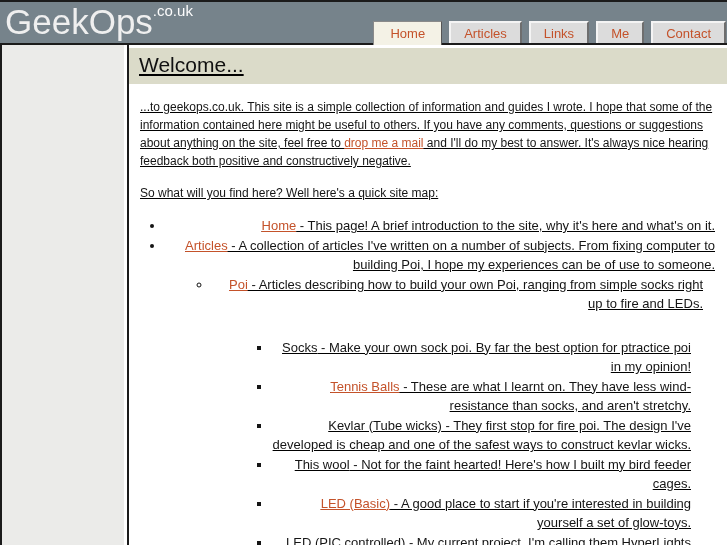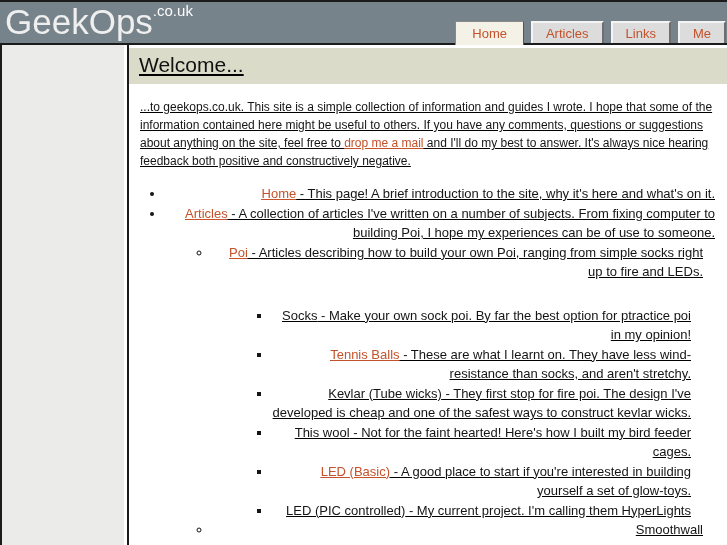--- a/index.html
+++ b/index.html
@@ -43,32 +43,34 @@
 
 <div class="page">
 
   <div class="header">
     <div class="logo"><span class="logo-main">GeekOps</span><span class="logo-tld">.co.uk</span></div>
     <nav class="tabs" id="tabs">
         <a href="#" class="tab active">Home</a>
         <a href="#" class="tab">Articles</a>
         <a href="#" class="tab">Links</a>
         <a href="#" class="tab">Me</a>
+        <a href="#" class="tab">Contact</a>
       </nav>
   </div>
   <div class="header-rule"></div>
 
   <div class="body-row">
     <div class="sidebar"></div>
     <div class="gap"></div>
     <div class="content">
       <h1 class="welcome">Welcome...</h1>
 
       <p><span>...to geekops.co.uk. This site is a simple collection of information and guides I wrote. I hope that some of the information contained here might be useful to others. If you have any comments, questions or suggestions about anything on the site, feel free to </span><a href="#" class="lnk">drop me a mail</a><span> and I'll do my best to answer. It's always nice hearing feedback both positive and constructively negative.</span></p>
 
+      <p>So what will you find here? Well here's a quick site map:</p>
 
       <div id="sitemap">
           <ul class="lvl1">
             <li><a href="#" class="lnk">Home</a><span> - This page! A brief introduction to the site, why it's here and what's on it.</span></li>
             <li><a href="#" class="lnk">Articles</a><span> - A collection of articles I've written on a number of subjects. From fixing computer to building Poi, I hope my experiences can be of use to someone.</span><ul class="lvl2">
                 <li><a href="#" class="lnk">Poi</a><span> - Articles describing how to build your own Poi, ranging from simple socks right up to fire and LEDs.</span><ul class="lvl3">
                     <li><span>Socks</span><span> - Make your own sock poi. By far the best option for ptractice poi in my opinion!</span></li>
                     <li><a href="#" class="lnk">Tennis Balls</a><span> - These are what I learnt on. They have less wind-resistance than socks, and aren't stretchy.</span></li>
                     <li><span>Kevlar (Tube wicks)</span><span> - They first stop for fire poi. The design I've developed is cheap and one of the safest ways to construct kevlar wicks.</span></li>
                     <li><span>This wool</span><span> - Not for the faint hearted! Here's how I built my bird feeder cages.</span></li>

